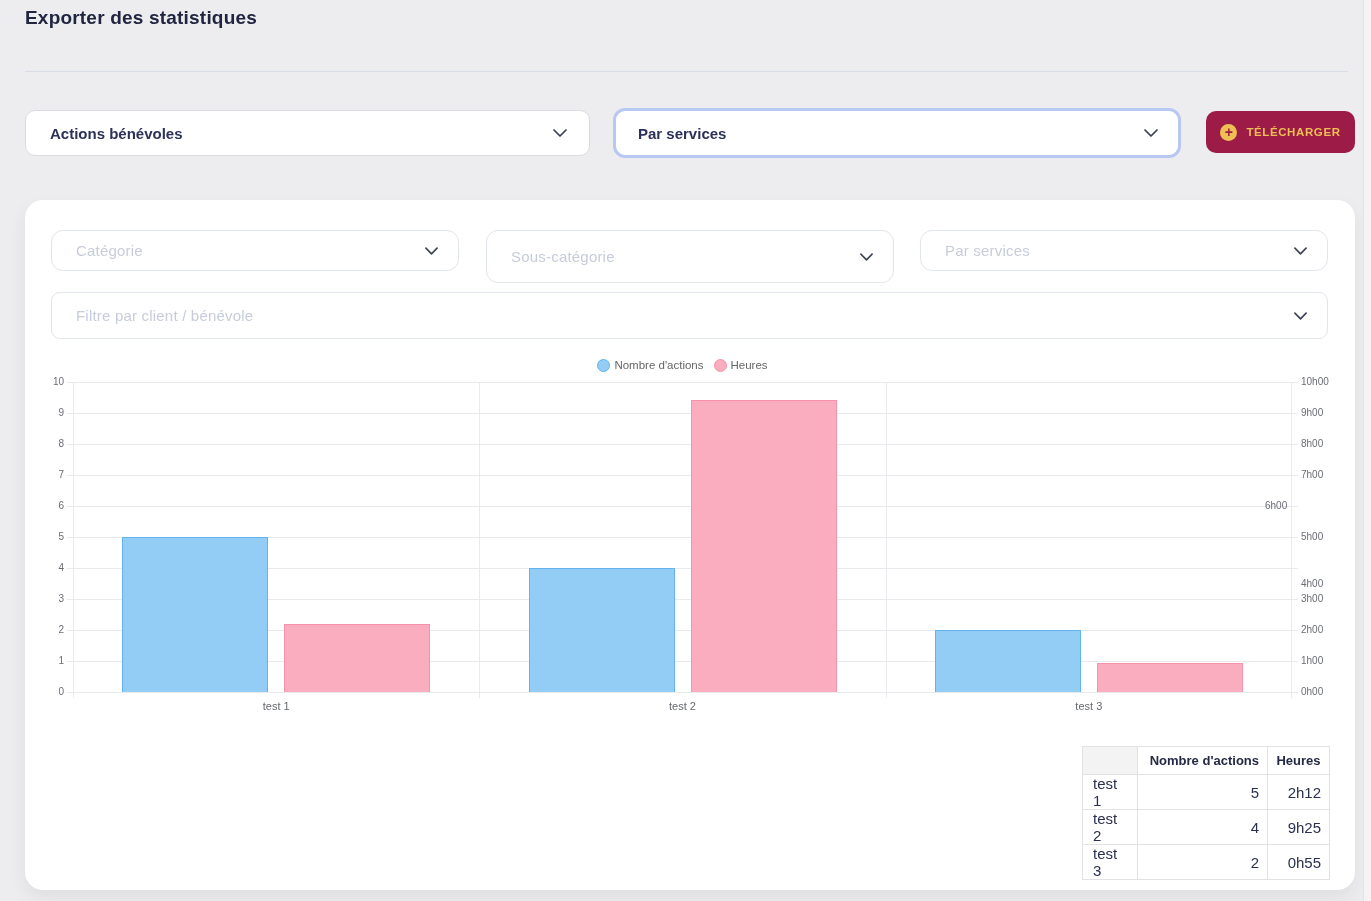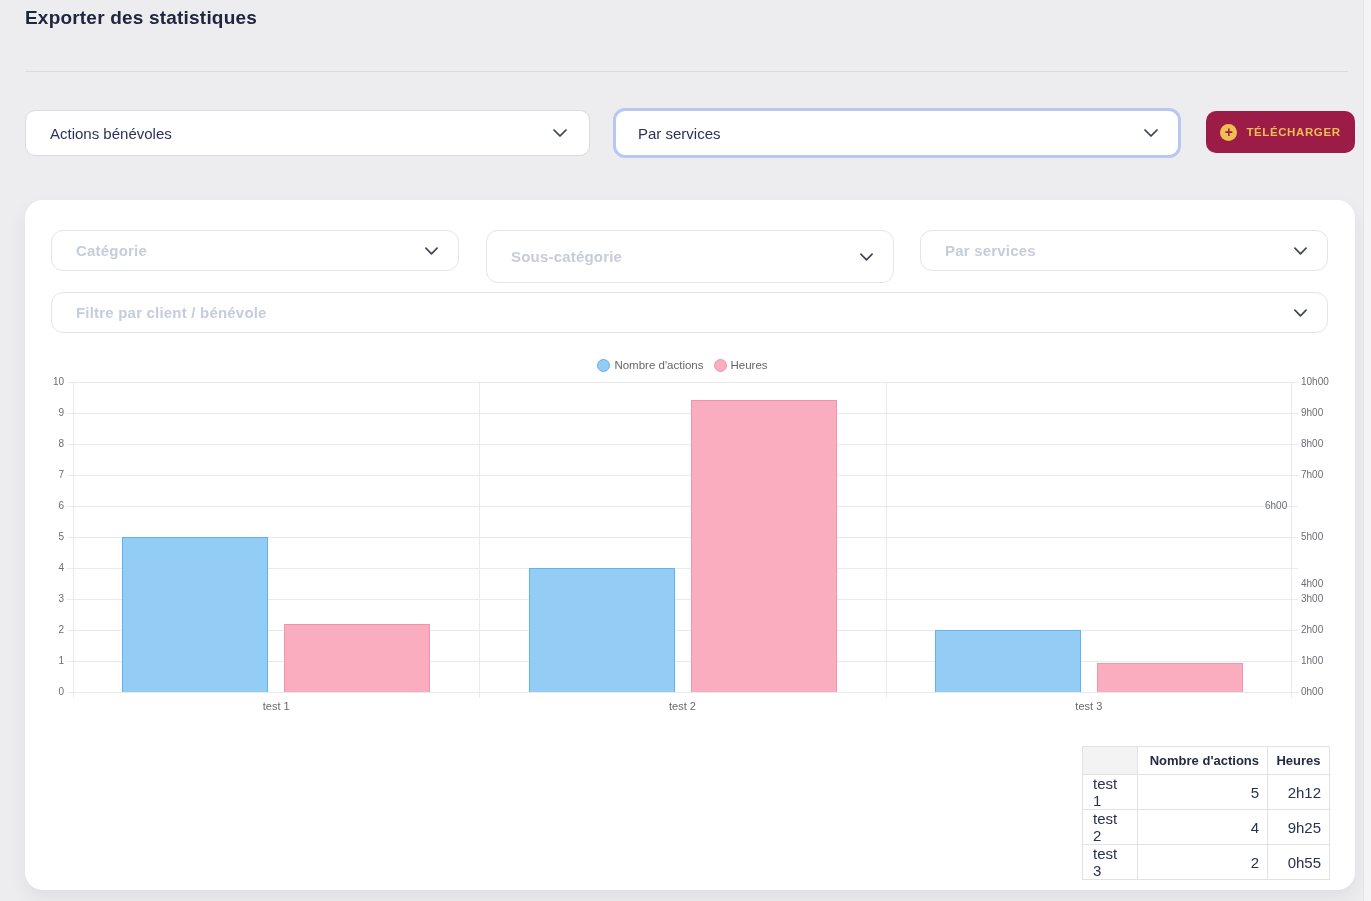--- a/index.html
+++ b/index.html
@@ -15,21 +15,21 @@
     font-size:19px; font-weight:700; color:#202540; letter-spacing:.2px;
   }
   .divider {
     position:absolute; left:25px; right:23px; top:71px;
     height:1px; background:#d8dce8;
   }
   .select {
     position:absolute; background:#fff; display:flex; align-items:center;
     border:1px solid #d9dbe1; border-radius:10px; cursor:pointer;
   }
-  .select .val { font-size:15px; color:#2c3158; font-weight:400; }
+  .select .val { font-size:15px; color:#2c3158; font-weight:700; }
   .select .chev { margin-left:auto; flex:0 0 auto; }
   .sel-dataset { left:25px; top:110px; width:565px; height:46px; padding:0 22px 0 24px; }
   .sel-view {
     left:613px; top:108px; width:568px; height:50px; padding:0 20px 0 22px;
     border:3px solid #b9c7f3; border-radius:12px;
   }
   .dl-btn {
     position:absolute; left:1206px; top:111px; width:149px; height:42px;
     background:#9d1c47; border:none; border-radius:10px; cursor:pointer;
     display:flex; align-items:center; justify-content:center; gap:9px;
@@ -42,26 +42,26 @@
     color:#efbf54; font-size:11.5px; font-weight:700; letter-spacing:.6px;
   }
   .card {
     position:absolute; left:25px; top:200px; width:1330px; height:690px;
     background:#fff; border-radius:18px; box-shadow:0 8px 18px rgba(40,40,60,.07);
   }
   .filter {
     position:absolute; background:#fff; display:flex; align-items:center;
     border:1px solid #e1e5ec; border-radius:12px; cursor:pointer; padding:0 20px 0 24px;
   }
-  .filter .ph { font-size:15px; color:#c6ccdb; font-weight:700; letter-spacing:.2px; }
+  .filter .ph { font-size:15px; color:#c6ccdb; font-weight:400; letter-spacing:.2px; }
   .filter .chev { margin-left:auto; }
   .f-cat { left:26px; top:30px; width:408px; height:41px; }
   .f-sub { left:461px; top:30px; width:408px; height:53px; }
   .f-srv { left:895px; top:30px; width:408px; height:41px; }
-  .f-cli { left:26px; top:92px; width:1277px; height:41px; }
+  .f-cli { left:26px; top:92px; width:1277px; height:47px;border-radius:9px; }
   .legend {
     position:absolute; left:48px; top:155px; width:1219px; height:20px;
     display:flex; align-items:center; justify-content:center; gap:10px;
   }
   .legend .item { display:flex; align-items:center; gap:4px; cursor:pointer; }
   .legend .dot { width:13px; height:13px; border-radius:50%; }
   .legend .txt { font-size:11.5px; color:#666; }
   .chart { position:absolute; left:48px; top:182px; width:1219px; height:310px; }
   .gl { position:absolute; background:#e9eaee; }
   .tick-lab {

